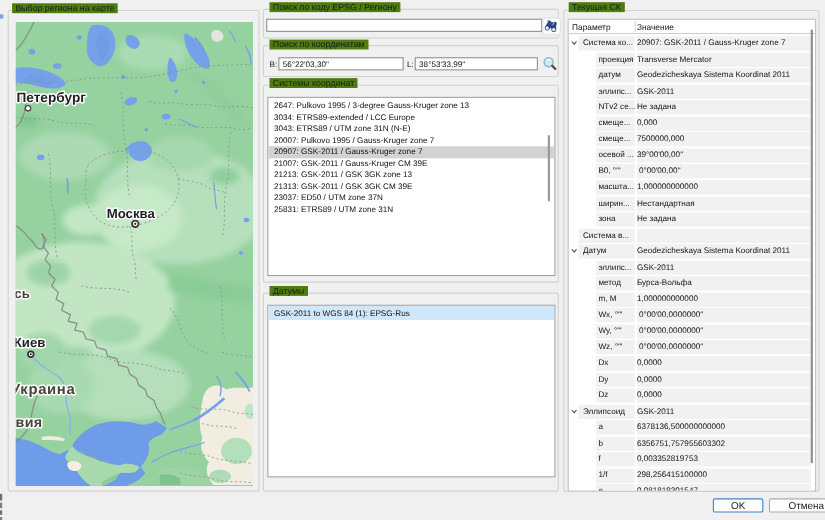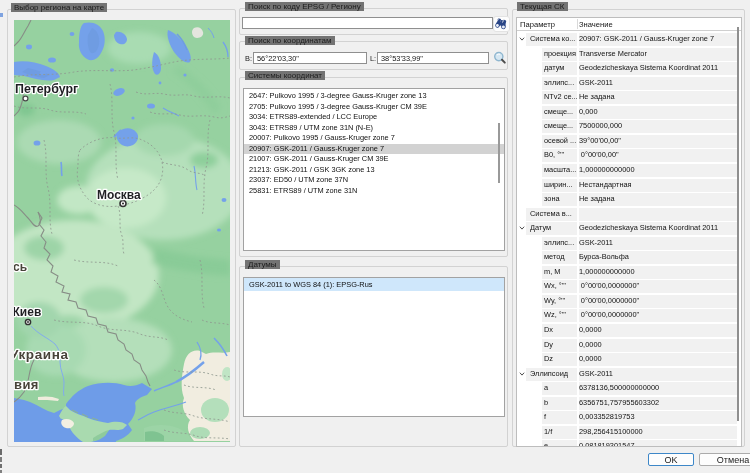--- a/index.html
+++ b/index.html
@@ -1,17 +1,17 @@
 <!DOCTYPE html>
 <html><head><meta charset="utf-8">
 <style>
 *{box-sizing:border-box;margin:0;padding:0}
 html,body{width:750px;height:473px;background:#f0f0f0;font-family:"Liberation Sans",sans-serif;position:relative;overflow:hidden}
 .gb{position:absolute;border:1px solid #d2d2d2;border-radius:2px}
-.gbl{position:absolute;font-size:8px;color:#1c1c1c;background:#737373;padding:0 3px;white-space:nowrap;z-index:3}
+.gbl{position:absolute;font-size:8px;color:#1c1c1c;background:#4d7c0f;padding:0 3px;white-space:nowrap;z-index:3}
 .inp{position:absolute;background:#fff;border:1px solid #8f8f8f;font-size:7.4px;color:#111;padding:0 3px;white-space:nowrap}
 .lab{position:absolute;font-size:7.4px;color:#1a1a1a;white-space:nowrap}
 .list{position:absolute;background:#fff;border:1px solid #a2a2a2;overflow:hidden;font-size:7.4px;color:#0e0e0e}
 .li{height:10.55px;line-height:10.7px;padding-left:5px;white-space:nowrap}
 .btn{position:absolute;height:13px;border-radius:2px;font-size:9px;color:#1a1a1a;text-align:center;line-height:12px;background:#fdfdfd}
 .row{position:absolute;left:0;width:224px;height:14.55px;font-size:7.4px;line-height:14.55px;white-space:nowrap;color:#121212;overflow:hidden}
 .cell{position:absolute;top:1px;bottom:0.5px;background:#f1f1f1}
 .pn{position:absolute;z-index:2}
 .vv{position:absolute;left:62px;z-index:2}
 .chev{position:absolute;left:5px;top:4.2px;width:6px;height:6px;z-index:2}
@@ -181,36 +181,36 @@
     <circle cx="5.8" cy="5.6" r="4.1" fill="#d6e7f2" stroke="#8fb6cf" stroke-width="1.4"></circle>
     <path d="M4 4 Q5.3 2.8 7 3.2" stroke="#fff" stroke-width="1" fill="none"></path>
     <path d="M9 8.8 L11.8 11.6" stroke="#4d4d4d" stroke-width="2" stroke-linecap="round"></path>
   </svg>
 
 <div class="gb" style="left:239px;top:77px;width:269px;height:180px"></div>
 <div class="gbl" style="left:245px;top:71px">Системы координат</div>
 <div class="list" style="left:243px;top:88px;width:262px;height:163px">
   <div style="padding-top:2px">
   <div class="li">2647: Pulkovo 1995 / 3-degree Gauss-Kruger zone 13</div>
-  <div class="li">2705: Pulkovo 1995 / 3-degree Gauss-Kruger CM 39E</div>
   <div class="li">3034: ETRS89-extended / LCC Europe</div>
   <div class="li">3043: ETRS89 / UTM zone 31N (N-E)</div>
   <div class="li">20007: Pulkovo 1995 / Gauss-Kruger zone 7</div>
   <div class="li" style="background:#d2d2d2">20907: GSK-2011 / Gauss-Kruger zone 7</div>
   <div class="li">21007: GSK-2011 / Gauss-Kruger CM 39E</div>
   <div class="li">21213: GSK-2011 / GSK 3GK zone 13</div>
+  <div class="li">21313: GSK-2011 / GSK 3GK CM 39E</div>
   <div class="li">23037: ED50 / UTM zone 37N</div>
   <div class="li">25831: ETRS89 / UTM zone 31N</div>
   </div>
 </div>
 <div style="position:absolute;left:497.5px;top:123px;width:2px;height:60px;background:#999"></div>
 
 <div class="gb" style="left:239px;top:266px;width:269px;height:181px"></div>
 <div class="gbl" style="left:245px;top:260px">Датумы</div>
-<div class="list" style="left:243px;top:277px;width:262px;height:140px">
+<div class="list" style="left:243px;top:277px;width:262px;height:157px">
   <div style="background:#cfe7fb;height:13px;line-height:13px;padding-left:5px">GSK-2011 to WGS 84 (1): EPSG-Rus</div>
 </div>
 
 <div class="gb" style="left:512px;top:9px;width:233px;height:438px"></div>
 <div class="gbl" style="left:517px;top:2px">Текущая СК</div>
 <div id="tbl" style="position:absolute;left:516px;top:17px;width:226px;height:430px;background:#fff;border:1px solid #bdbdbd;overflow:hidden;font-size:7.6px">
   <div style="position:absolute;left:0;top:0;width:224px;height:13px;border-bottom:1px solid #cfcfcf;background:#fff">
     <span style="position:absolute;left:3px;top:2px;color:#141414">Параметр</span>
     <span style="position:absolute;left:62px;top:2px;color:#141414">Значение</span>
     <span style="position:absolute;left:60px;top:1px;bottom:1px;width:1px;background:#d9d9d9"></span>

